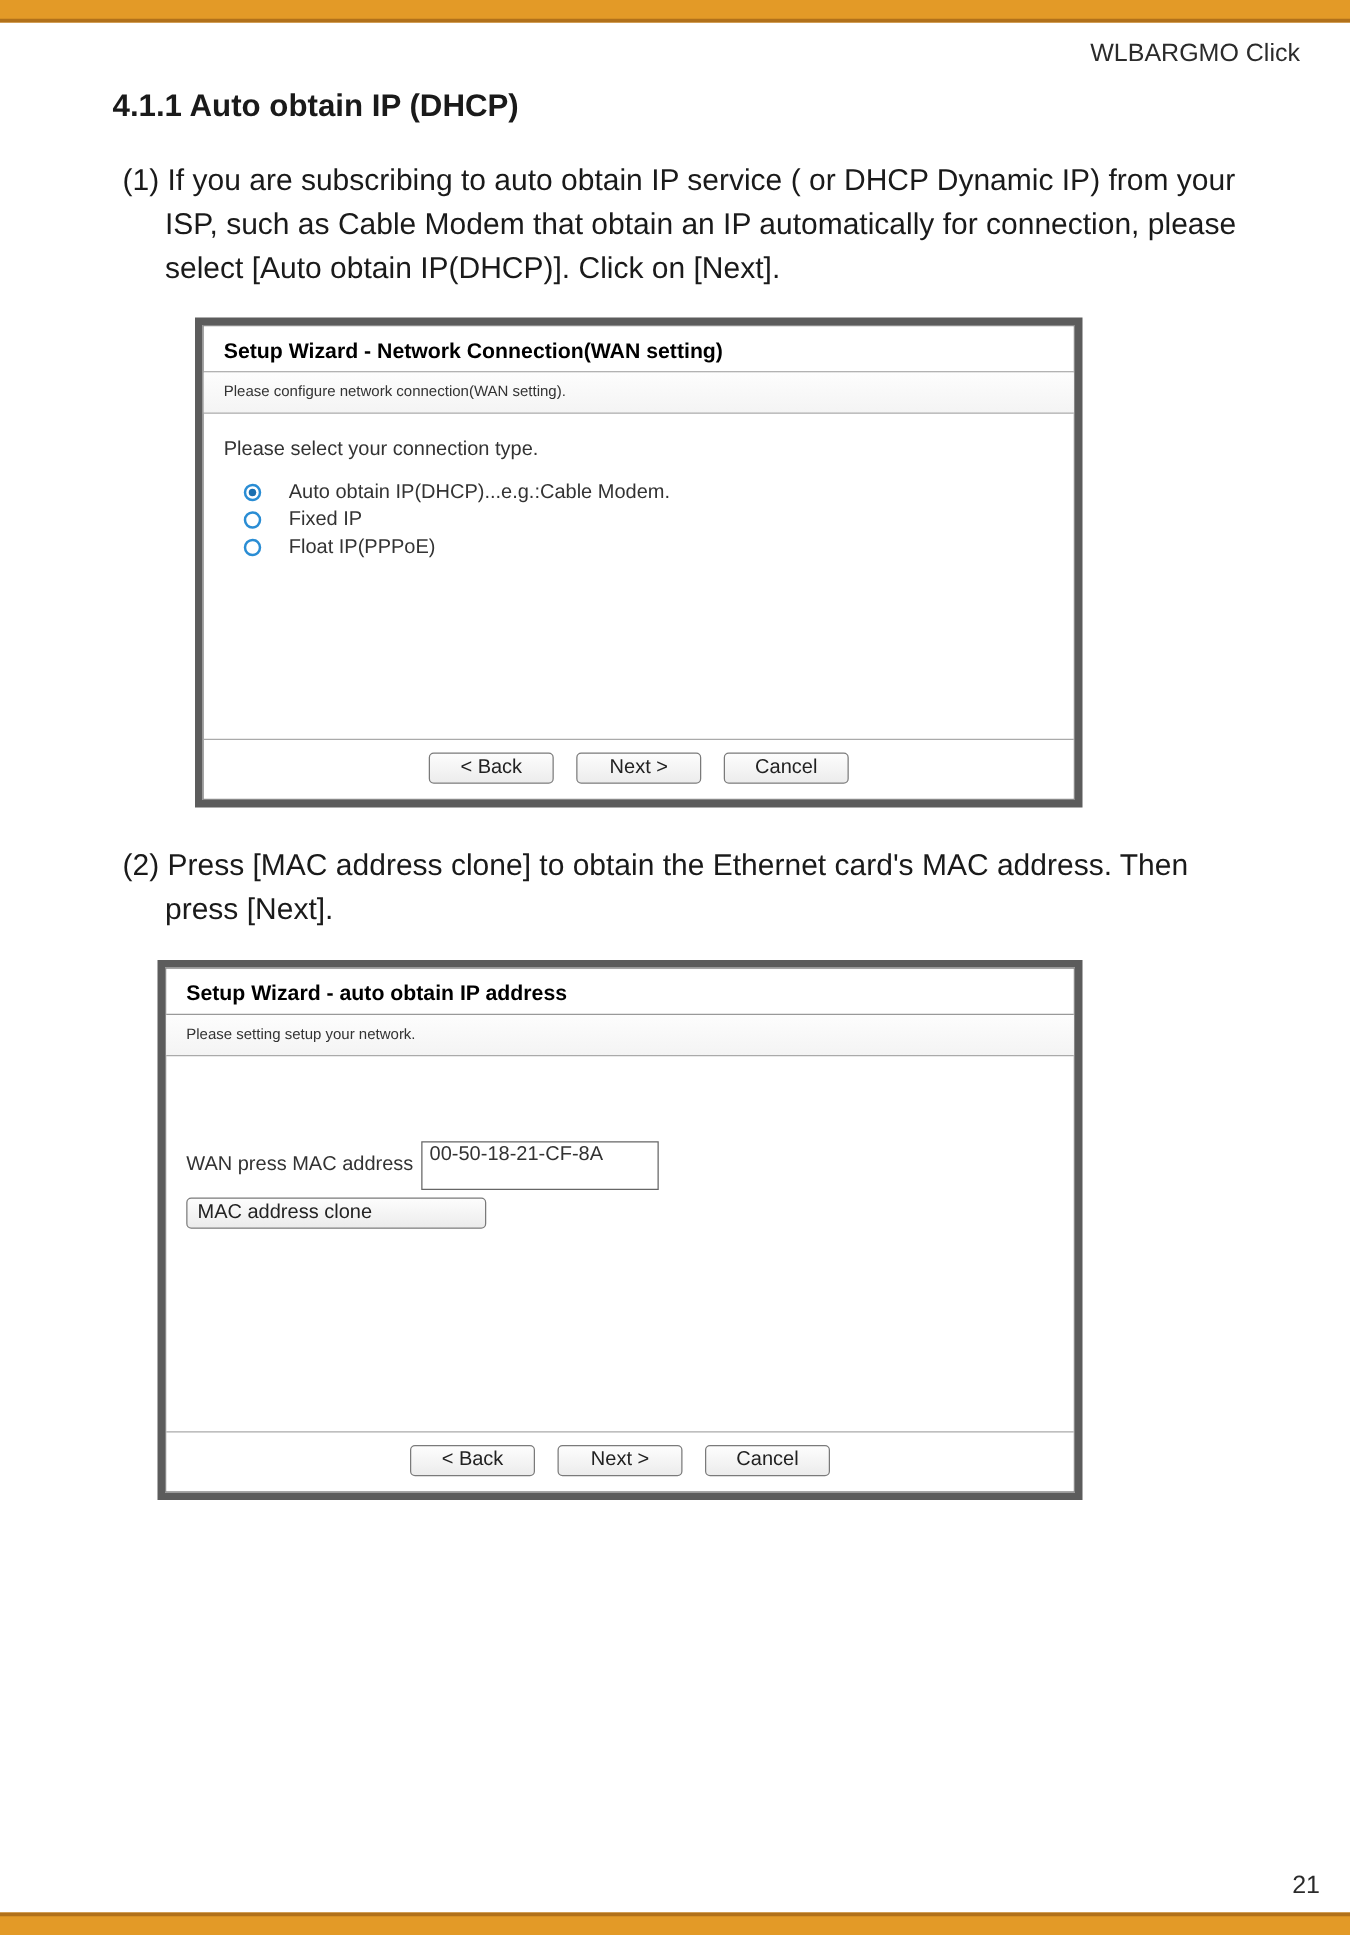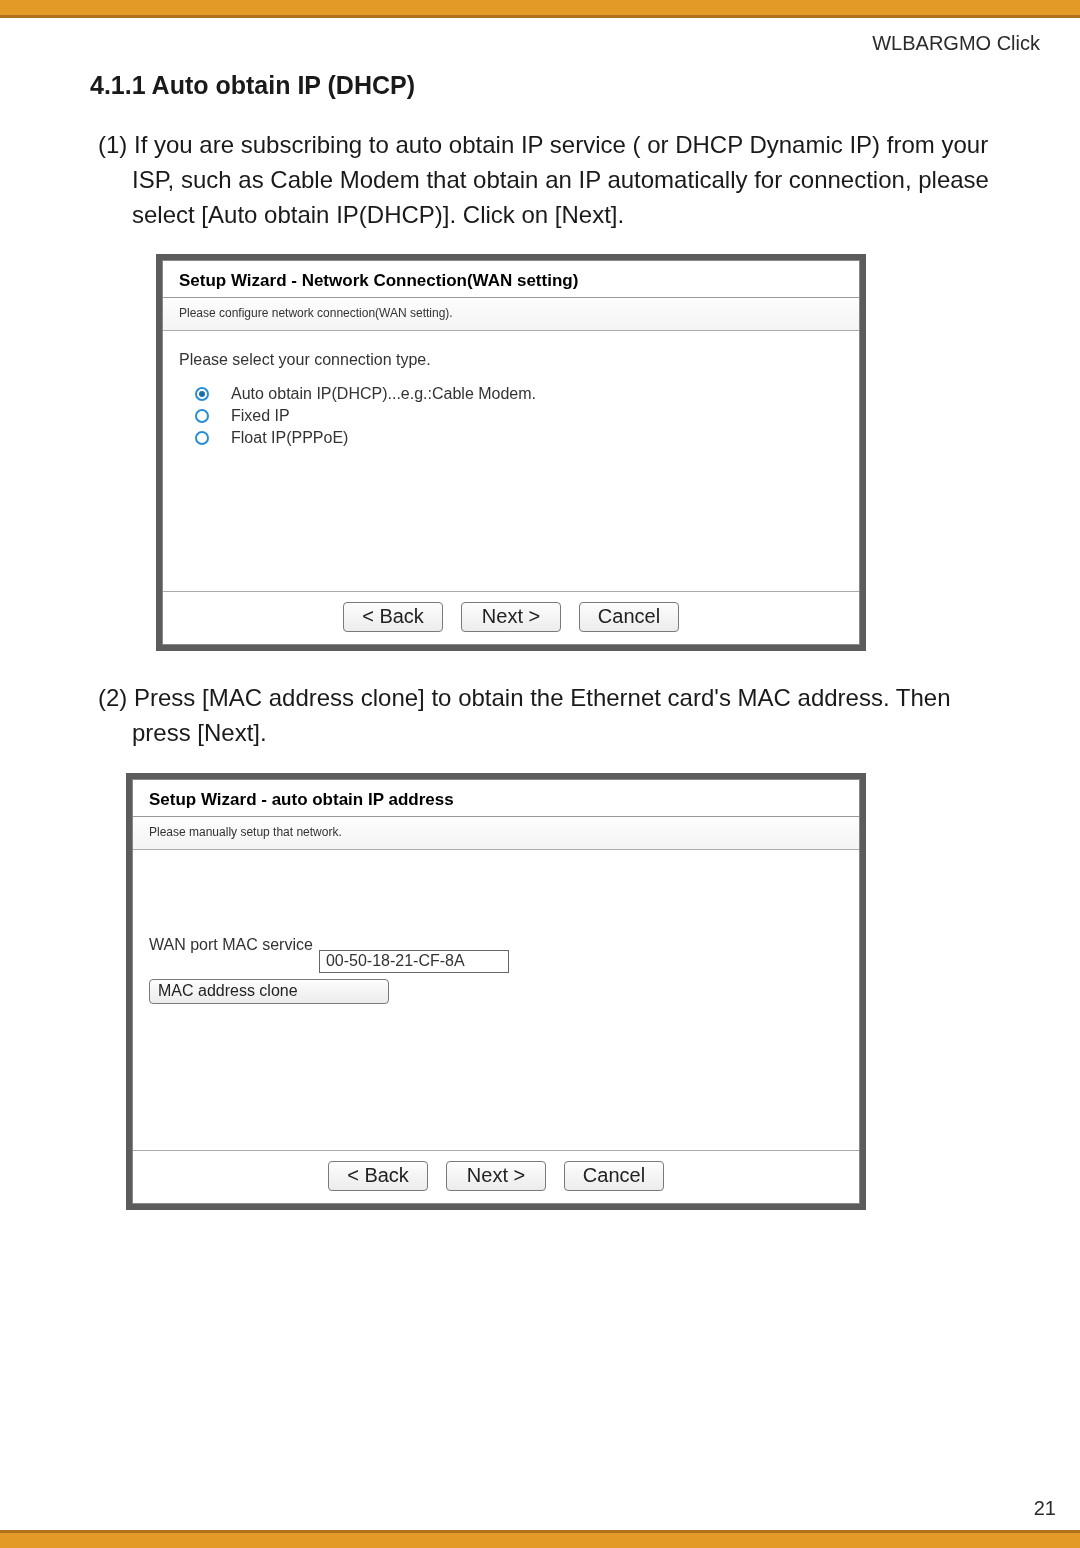--- a/index.html
+++ b/index.html
@@ -104,43 +104,42 @@
     border-top: 1px solid #aaa;
     padding: 10px 14px 12px 14px;
     display: flex;
     justify-content: center;
     gap: 18px;
     font-family: Arial, sans-serif;
   }
   .wiz-btn {
     min-width: 100px;
     padding: 2px 12px 3px;
-    font-size: 20px;
+    font-size: 16px;
     color: #222;
     background: linear-gradient(#fdfdfd,#ececec);
     border: 1px solid #7a7a7a;
     border-radius: 4px;
     text-align: center;
   }
   .mac-row {
     display: flex;
     align-items: center;
     gap: 6px;
     margin-top: 48px;
   }
   .mac-label {
     font-size: 16px;
   }
   .mac-input {
     border: 1px solid #666;
-    padding: 1px 6px 2px;
+    padding: 1px 6px 18px;
     font-size: 16px;
     width: 190px;
     font-family: Arial, sans-serif;
-    margin-top: 32px;
   }
   .clone-btn {
     margin-top: 6px;
     width: 240px;
     padding: 2px 8px 3px;
     font-size: 16px;
     color: #222;
     background: linear-gradient(#fdfdfd,#ececec);
     border: 1px solid #7a7a7a;
     border-radius: 4px;
@@ -192,24 +191,24 @@
         <div class="wiz-btn">Cancel</div>
       </div>
     </div>
   </div>
 
   <div class="step-text">(2) Press [MAC address clone] to obtain the Ethernet card's MAC address. Then press [Next].</div>
 
   <div class="wiz-frame" style="margin-left:42px; width:740px;">
     <div class="wiz-inner">
       <div class="wiz-title">Setup Wizard - auto obtain IP address</div>
-      <div class="wiz-desc">Please manually setup that network.</div>
+      <div class="wiz-desc">Please setting setup your network.</div>
       <div class="wiz-body" style="min-height:300px;">
         <div class="mac-row">
-          <span class="mac-label">WAN port MAC service</span>
+          <span class="mac-label">WAN press MAC address</span>
           <span class="mac-input">00-50-18-21-CF-8A</span>
         </div>
         <div class="clone-btn">MAC address clone</div>
       </div>
       <div class="wiz-footer">
         <div class="wiz-btn">&lt; Back</div>
         <div class="wiz-btn">Next &gt;</div>
         <div class="wiz-btn">Cancel</div>
       </div>
     </div>

